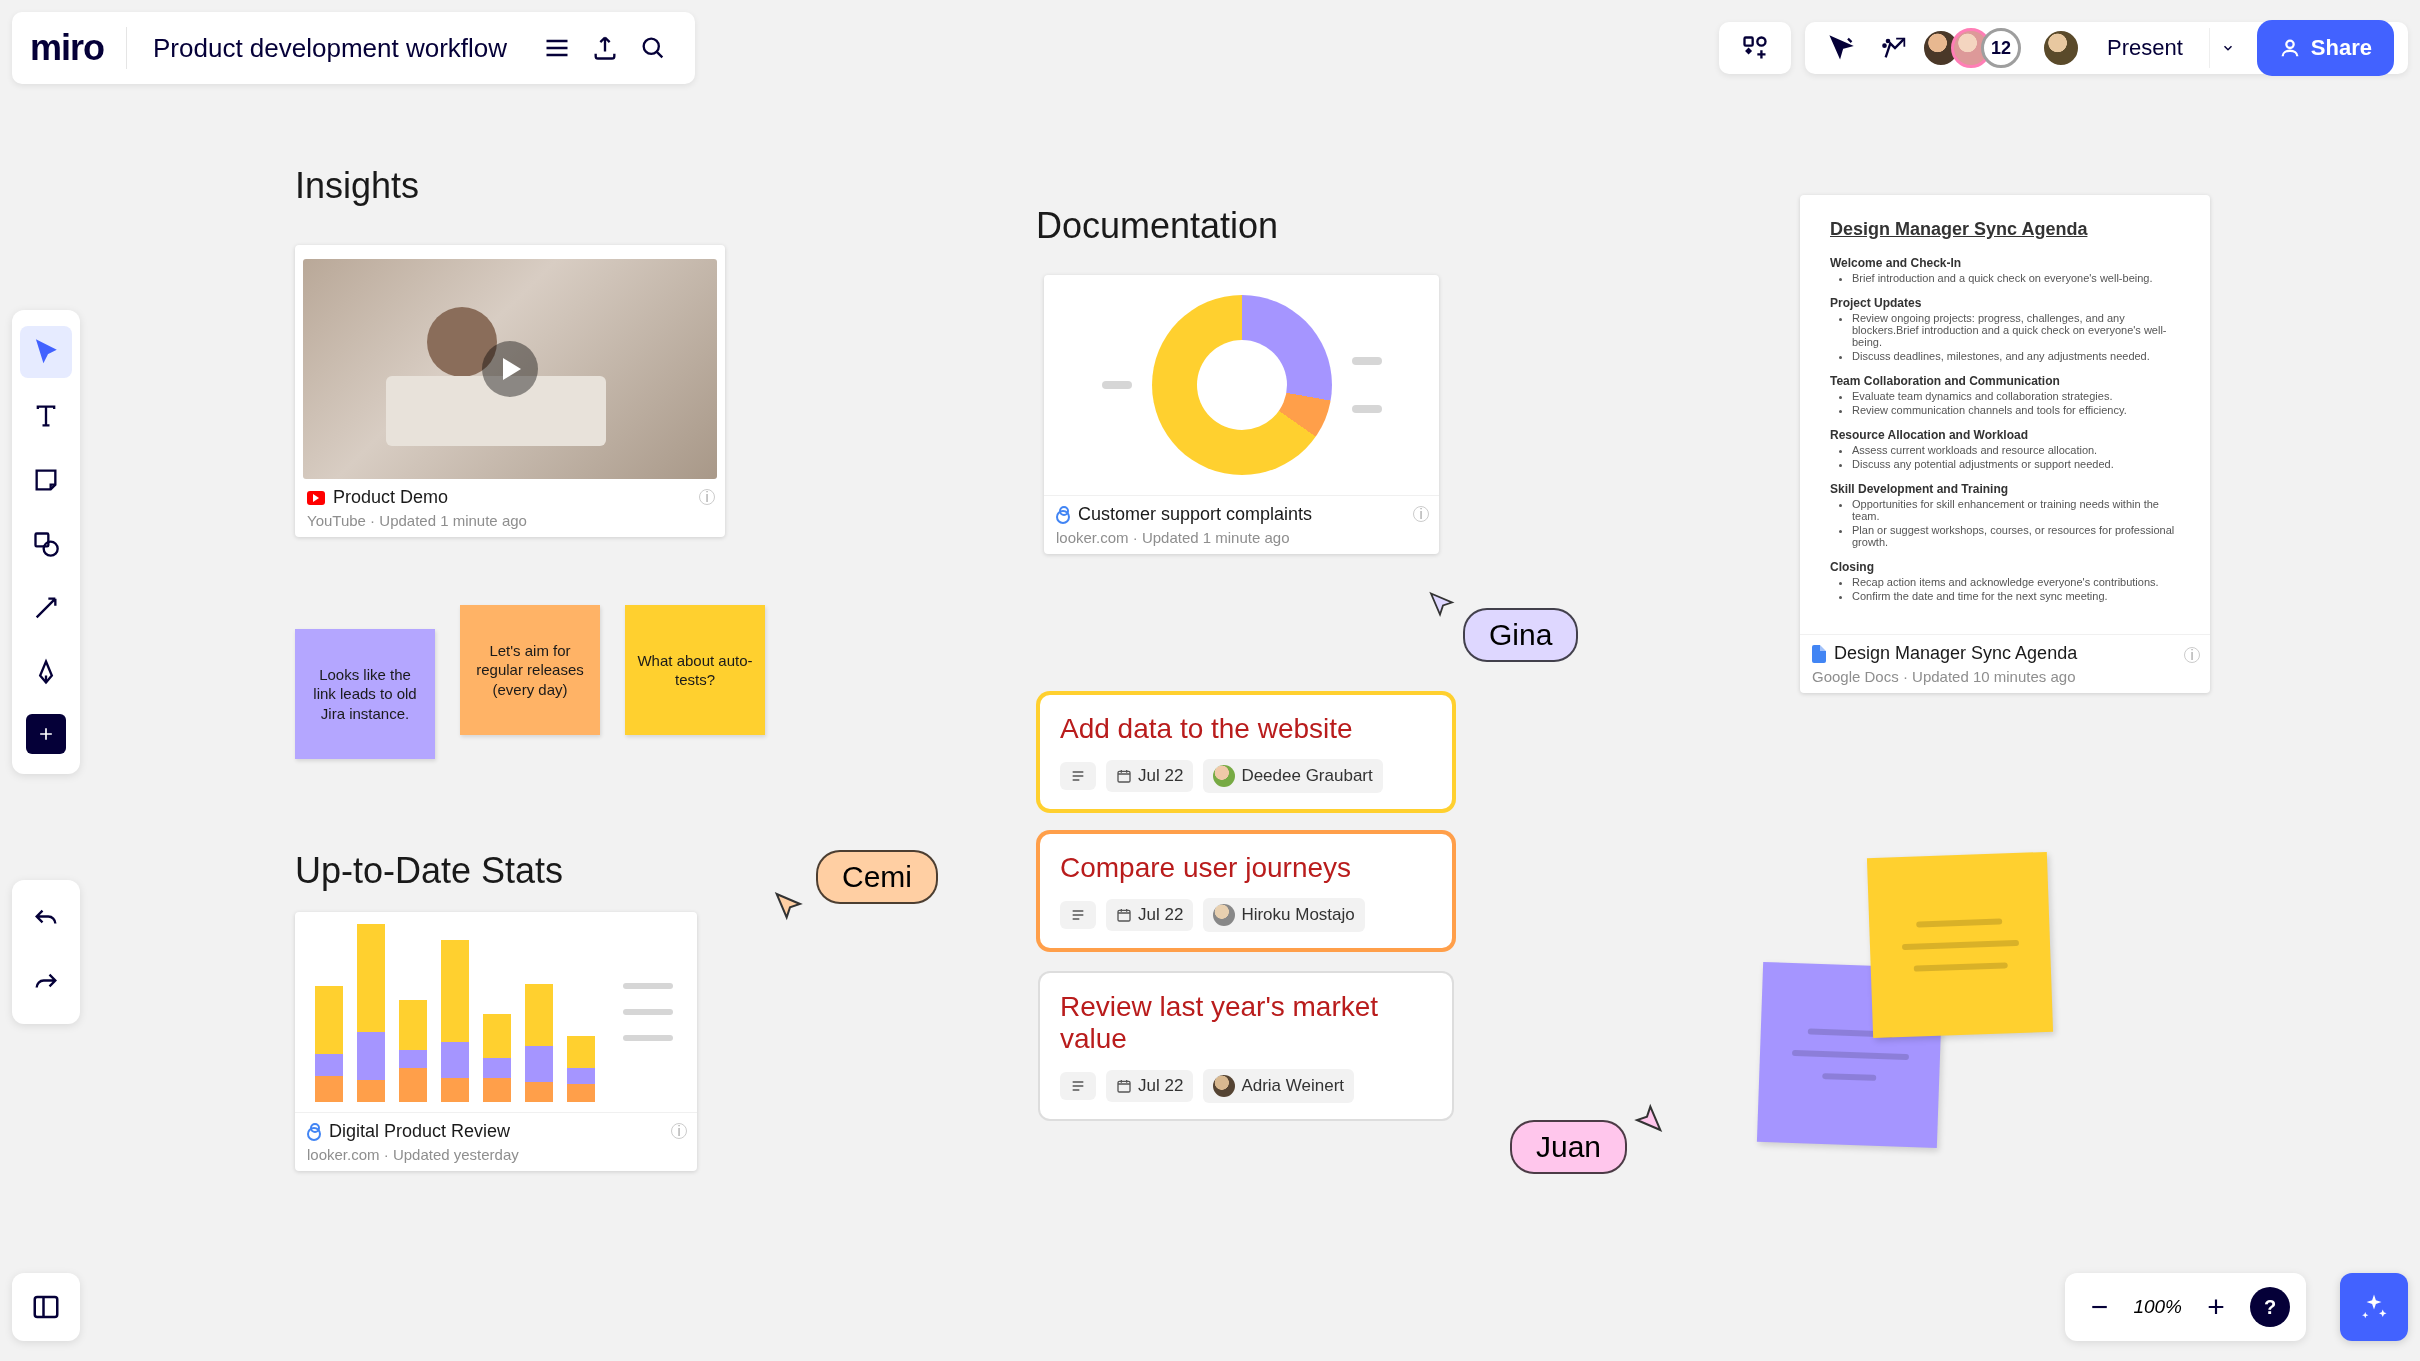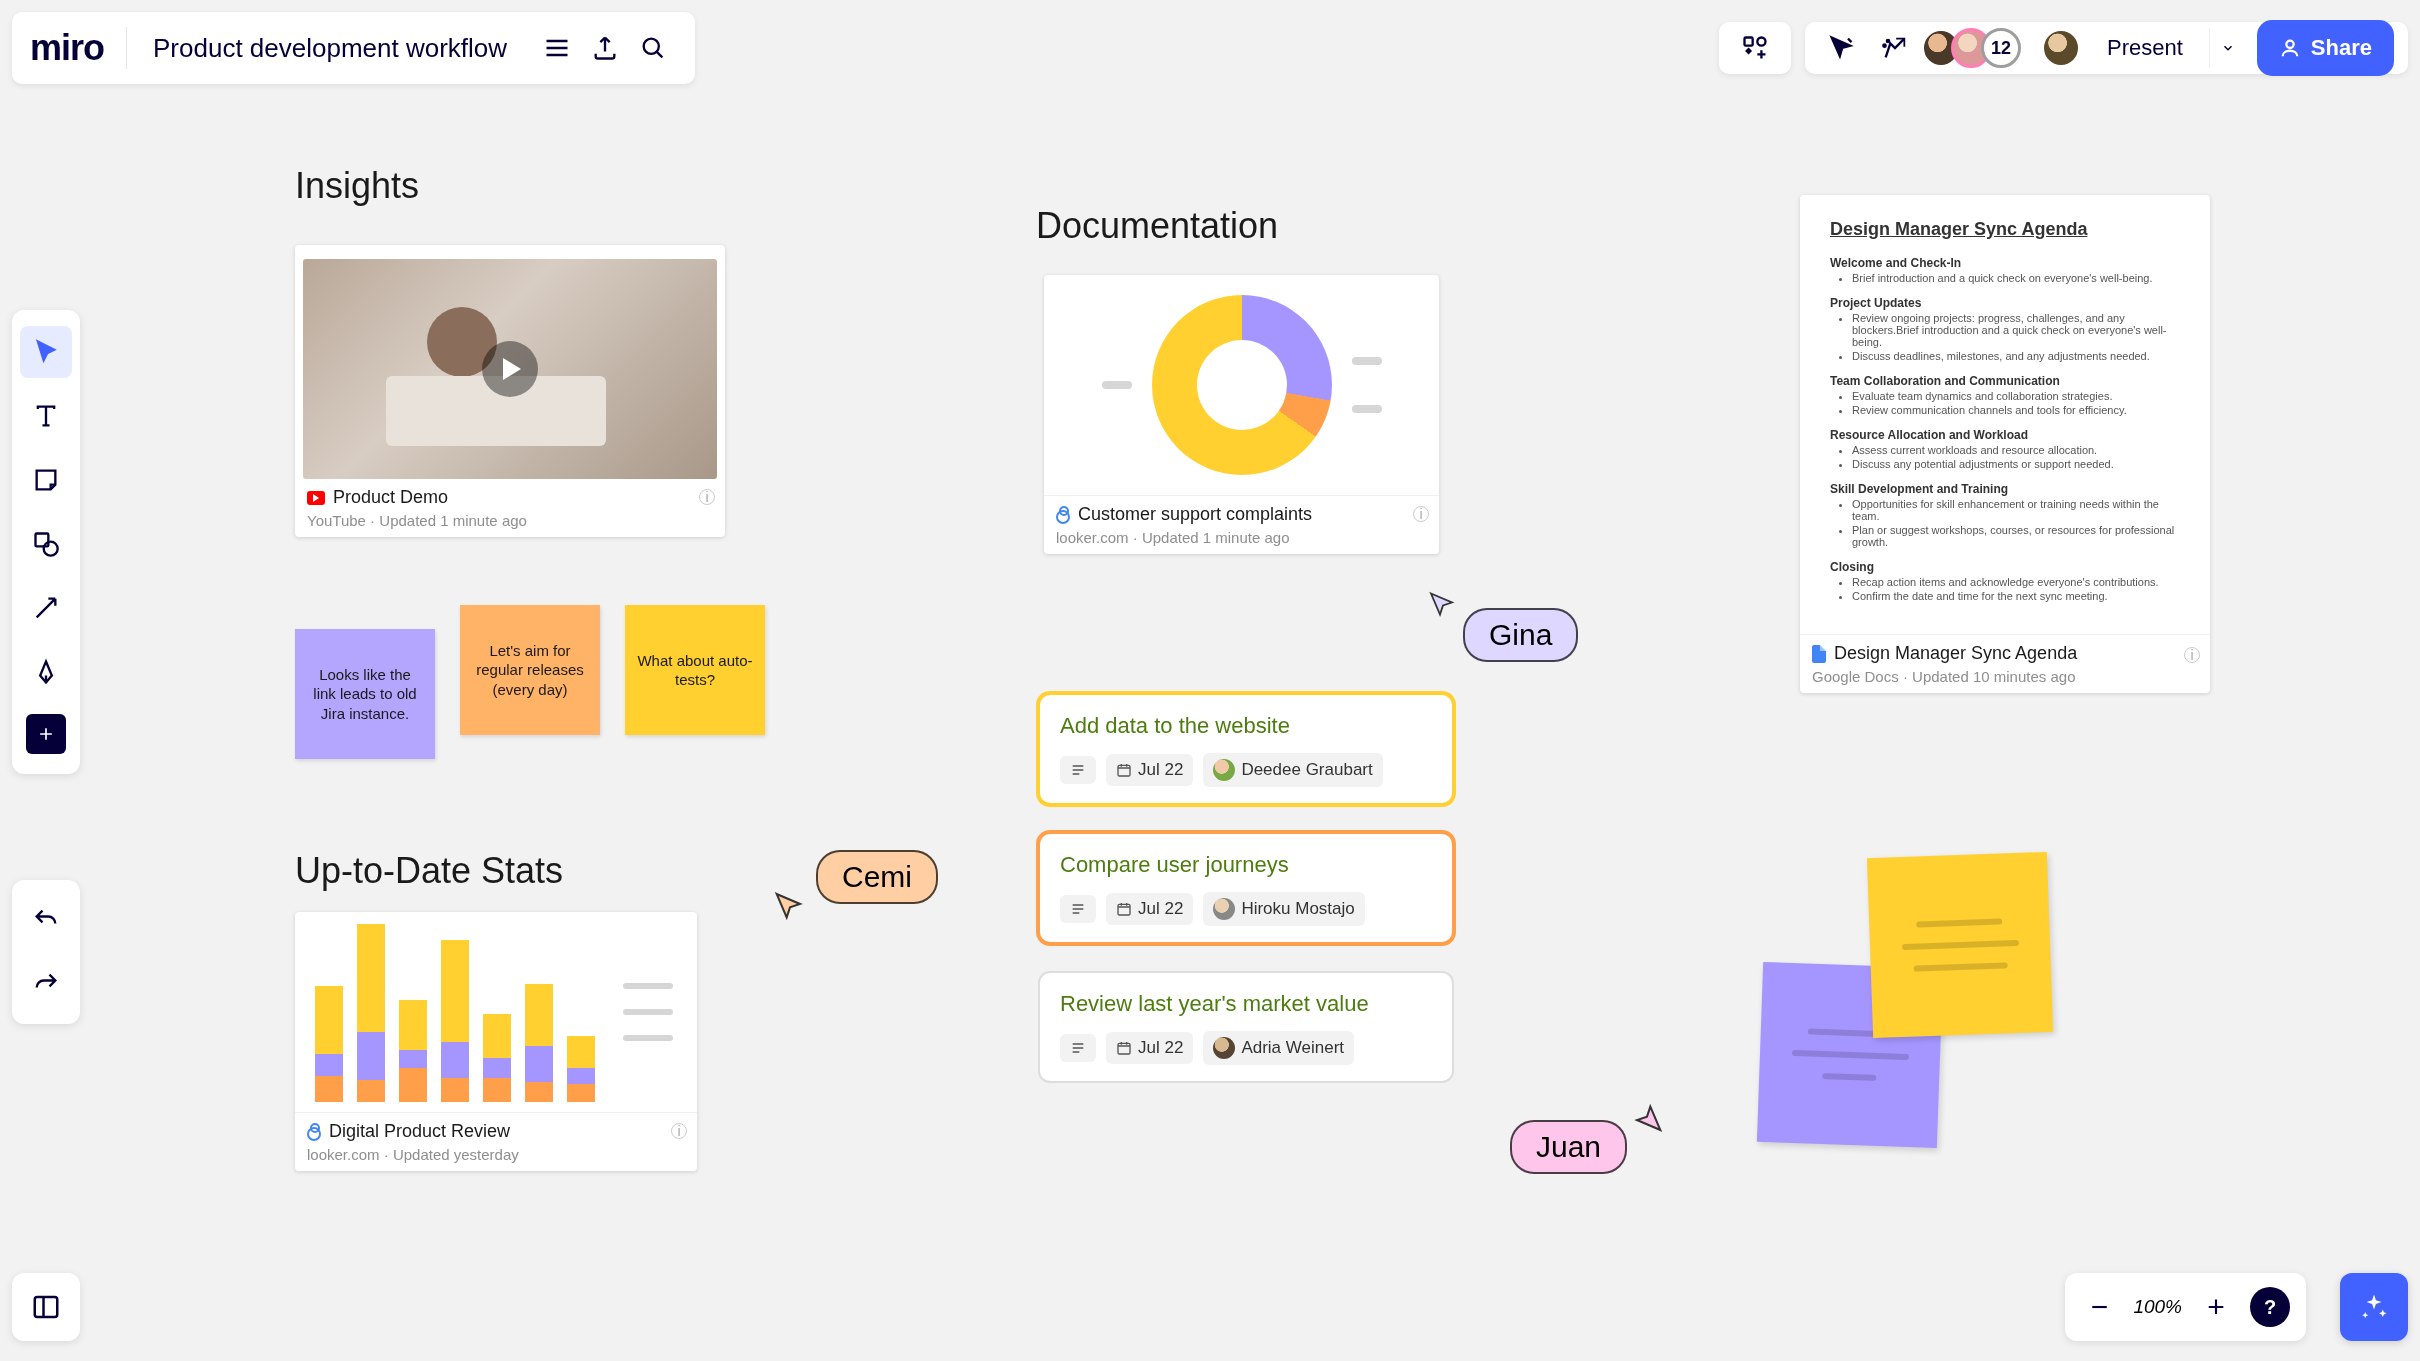--- a/index.html
+++ b/index.html
@@ -121,21 +121,21 @@
 }
 .donut::after { content:''; position:absolute; inset:45px; background:#fff; border-radius:50%; }
 .legend-dash { width:30px; height:8px; background:#d6d6d6; border-radius:4px; }
 .legend-col { display:flex; flex-direction:column; gap:40px; }
 
 
 .task { position:absolute; background:#fff; border-radius:10px; width:412px; padding:18px 20px 16px; box-shadow:0 0 0 1px #eee; }
 .task.border-yellow { box-shadow: 0 0 0 4px #ffd02f; }
 .task.border-orange { box-shadow: 0 0 0 4px #ff9f4a; }
 .task.border-gray { box-shadow: 0 0 0 2px #ddd; }
-.task-title { font-size:22px; color:#4d7c0f; margin-bottom:14px; }
+.task-title { font-size:28px; color:#b91c1c; margin-bottom:14px; }
 .chips { display:flex; gap:10px; align-items:center; }
 .chip { display:flex; align-items:center; gap:6px; background:#f2f2f2; border-radius:6px; padding:6px 10px; font-size:17px; color:#333; }
 .chip svg { width:16px; height:16px; stroke:#555; fill:none; stroke-width:2; }
 .chip .mini-av { width:22px; height:22px; border-radius:50%; background:#c7a; }
 
 
 .cursor-group { position:absolute; display:flex; align-items:center; gap:6px; }
 .cursor-label { border-radius:24px; padding:8px 24px; font-size:30px; border:2px solid rgba(0,0,0,0.7); }
 .cur-orange { background:#ffcfa3; }
 .cur-purple { background:#ded7ff; }

